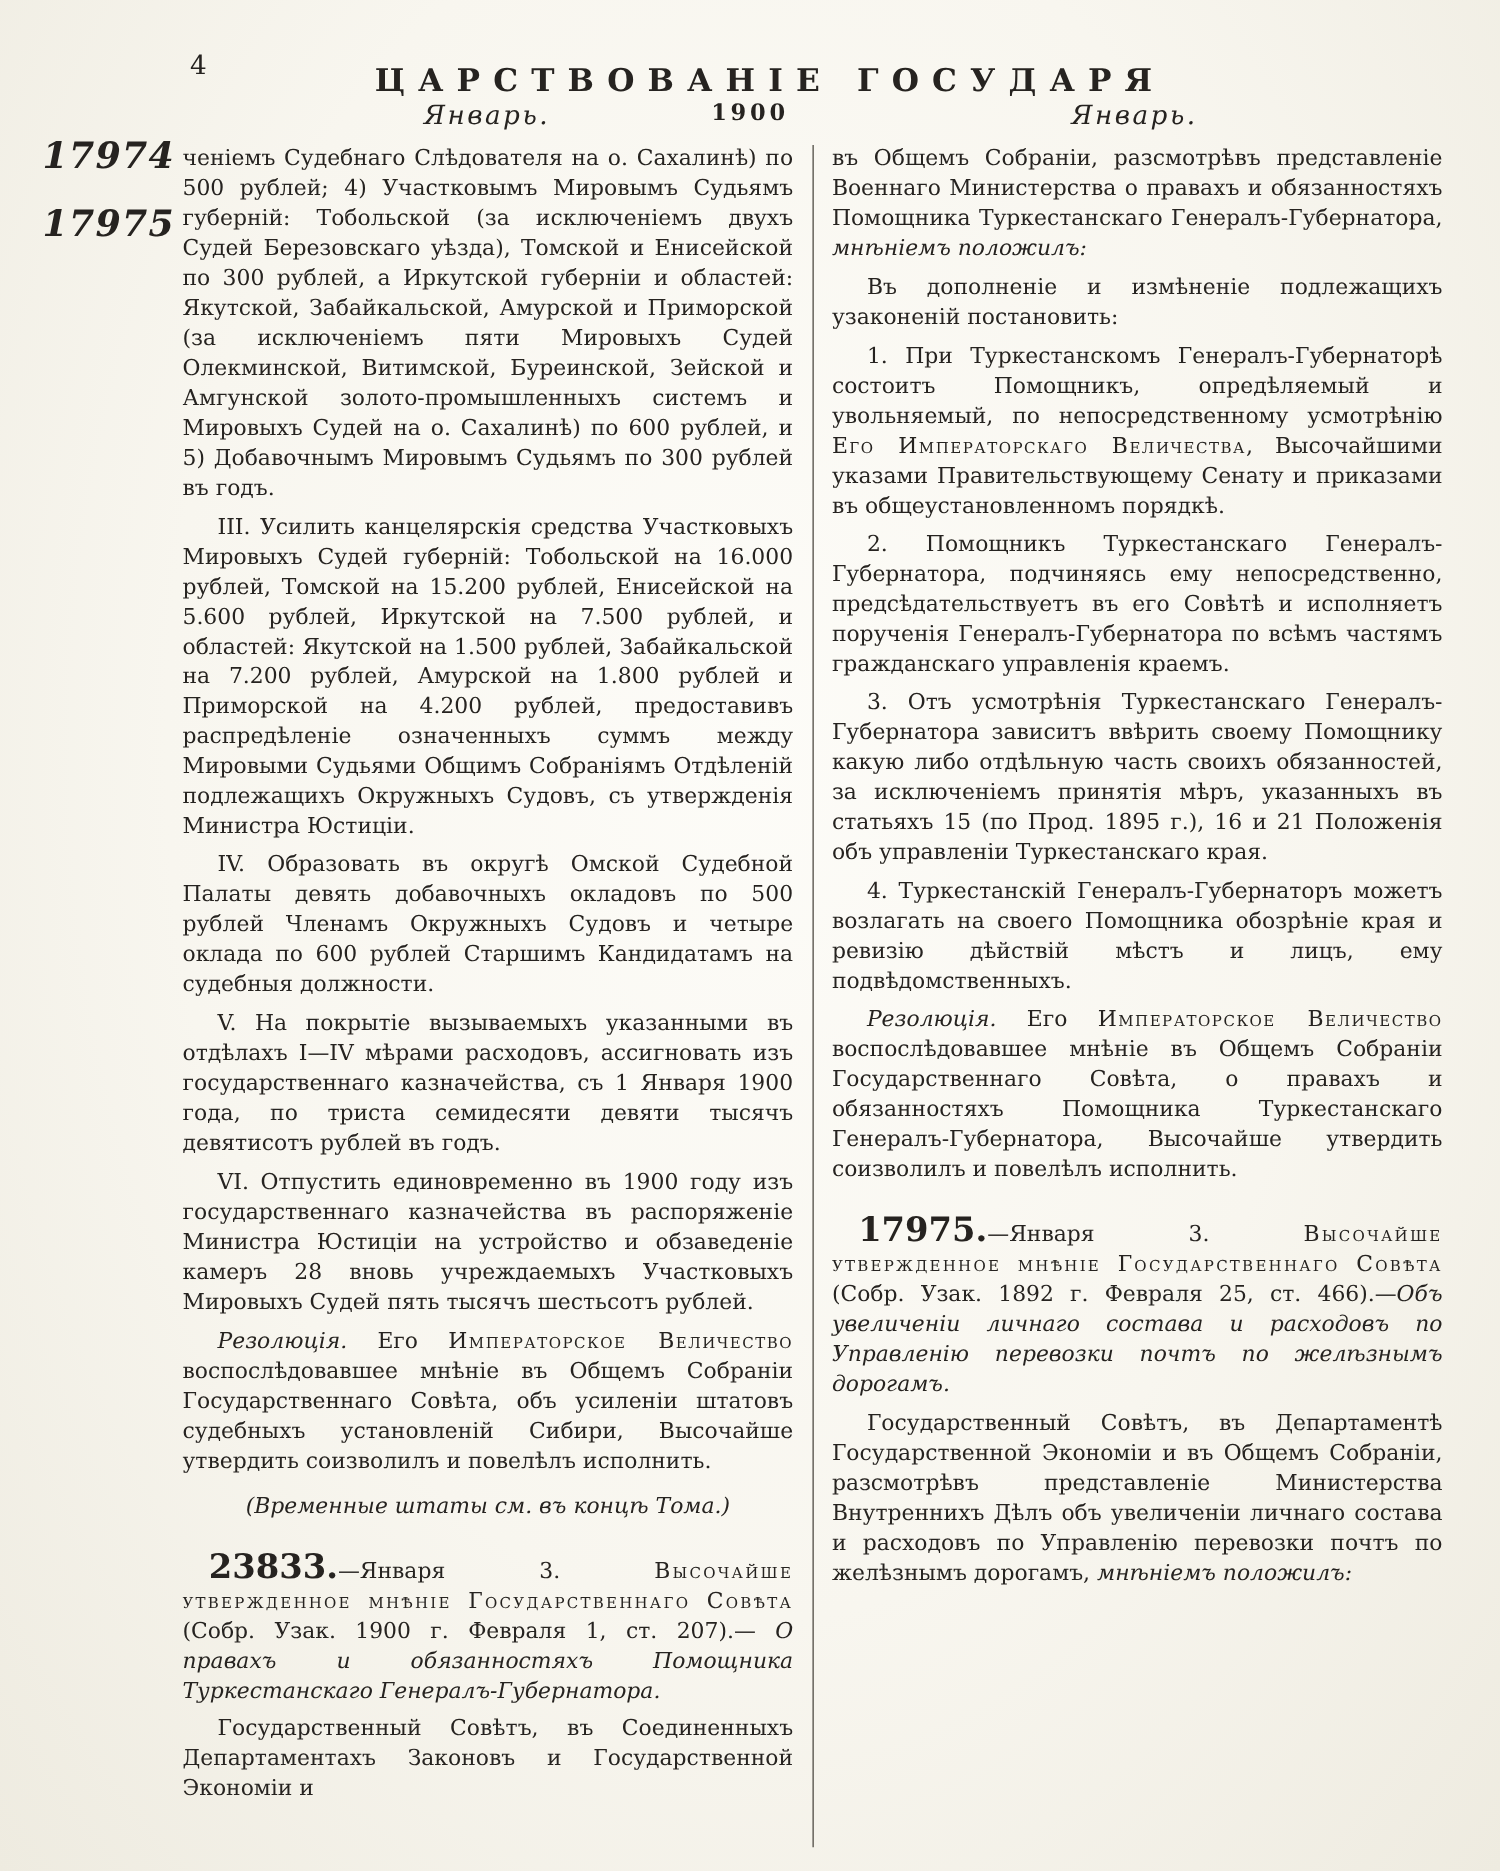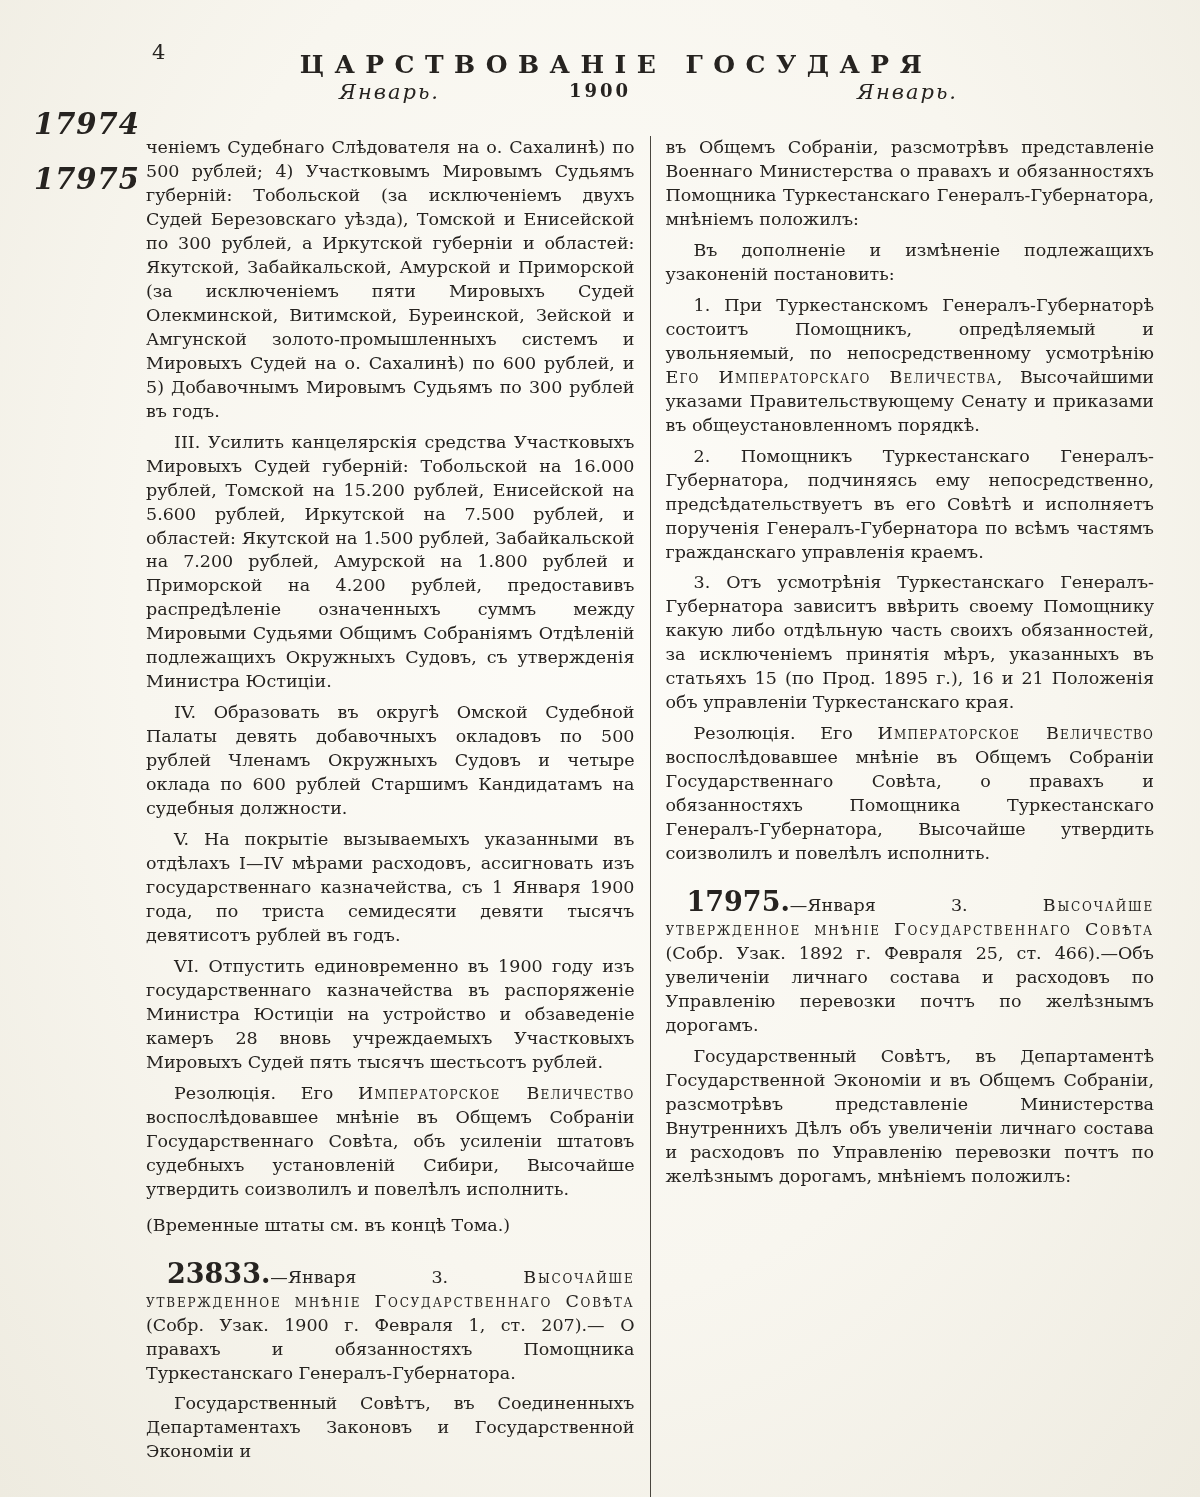--- a/index.html
+++ b/index.html
@@ -32,33 +32,33 @@
     position:absolute;top:80px;left:664px;width:487px;text-align:center;
     font-style:italic;font-size:21px;letter-spacing:2px;
   }
   .margin-nums{position:absolute;top:110px;left:34px;width:110px;}
   .mnum{
     font-size:29px;font-weight:bold;font-style:italic;
     line-height:1;margin-bottom:26px;letter-spacing:1px;
   }
   .columns{
     position:absolute;top:116px;left:146px;width:1008px;height:1362px;
-    display:flex;overflow:hidden;margin-top:20px;
+    display:flex;overflow:hidden;
   }
   .col{flex:1 1 0;min-width:0;}
   .rule{width:1px;background:#49453e;margin:0 15px;}
   .para{
     margin:0 0 7px;text-align:justify;
     font-size:17.5px;line-height:1.37;
   }
   .para.cont{text-indent:0;}
   .para.ind{text-indent:1.6em;}
-  .para.note{text-indent:0;margin:12px 0 18px;}
+  .para.note{text-align:center;text-indent:0;margin:12px 0 18px;}
   .para.law-head{margin-top:22px;text-indent:1.2em;}
-  .run-i{}
+  .run-i{font-style:italic;}
   .run-sc{font-variant:small-caps;letter-spacing:1.2px;}
   .run-sp{font-variant:small-caps;letter-spacing:1.8px;}
   .run-num{font-size:27px;font-weight:bold;line-height:1;}
 </style>
 </head>
 <body>
 
 <div class="scan">
 
   <span class="pagenum">4</span>
@@ -85,19 +85,20 @@
         <p class="para law-head"><span class="run-num">23833.</span><span>—Января 3. </span><span class="run-sp">Высочайше утвержденное мнѣніе Государственнаго Совѣта</span><span> (Собр. Узак. 1900 г. Февраля 1, ст. 207).— </span><span class="run-i">О правахъ и обязанностяхъ Помощника Туркестанскаго Генералъ-Губернатора.</span></p>
         <p class="para ind"><span>Государственный Совѣтъ, въ Соединенныхъ Департаментахъ Законовъ и Государственной Экономіи и</span></p>
       </section>
     <div class="rule"></div>
     <section class="col" id="col-right">
         <p class="para cont"><span>въ Общемъ Собраніи, разсмотрѣвъ представленіе Военнаго Министерства о правахъ и обязанностяхъ Помощника Туркестанскаго Генералъ-Губернатора, </span><span class="run-i">мнѣніемъ положилъ:</span></p>
         <p class="para ind"><span>Въ дополненіе и измѣненіе подлежащихъ узаконеній постановить:</span></p>
         <p class="para ind"><span>1. При Туркестанскомъ Генералъ-Губернаторѣ состоитъ Помощникъ, опредѣляемый и увольняемый, по непосредственному усмотрѣнію </span><span class="run-sc">Его Императорскаго Величества</span><span>, Высочайшими указами Правительствующему Сенату и приказами въ общеустановленномъ порядкѣ.</span></p>
         <p class="para ind"><span>2. Помощникъ Туркестанскаго Генералъ-Губернатора, подчиняясь ему непосредственно, предсѣдательствуетъ въ его Совѣтѣ и исполняетъ порученія Генералъ-Губернатора по всѣмъ частямъ гражданскаго управленія краемъ.</span></p>
         <p class="para ind"><span>3. Отъ усмотрѣнія Туркестанскаго Генералъ-Губернатора зависитъ ввѣрить своему Помощнику какую либо отдѣльную часть своихъ обязанностей, за исключеніемъ принятія мѣръ, указанныхъ въ статьяхъ 15 (по Прод. 1895 г.), 16 и 21 Положенія объ управленіи Туркестанскаго края.</span></p>
+        <p class="para ind"><span>4. Туркестанскій Генералъ-Губернаторъ можетъ возлагать на своего Помощника обозрѣніе края и ревизію дѣйствій мѣстъ и лицъ, ему подвѣдомственныхъ.</span></p>
         <p class="para ind"><span class="run-i">Резолюція.</span><span> Его </span><span class="run-sc">Императорское Величество</span><span> воспослѣдовавшее мнѣніе въ Общемъ Собраніи Государственнаго Совѣта, о правахъ и обязанностяхъ Помощника Туркестанскаго Генералъ-Губернатора, Высочайше утвердить соизволилъ и повелѣлъ исполнить.</span></p>
         <p class="para law-head"><span class="run-num">17975.</span><span>—Января 3. </span><span class="run-sp">Высочайше утвержденное мнѣніе Государственнаго Совѣта</span><span> (Собр. Узак. 1892 г. Февраля 25, ст. 466).—</span><span class="run-i">Объ увеличеніи личнаго состава и расходовъ по Управленію перевозки почтъ по желѣзнымъ дорогамъ.</span></p>
         <p class="para ind"><span>Государственный Совѣтъ, въ Департаментѣ Государственной Экономіи и въ Общемъ Собраніи, разсмотрѣвъ представленіе Министерства Внутреннихъ Дѣлъ объ увеличеніи личнаго состава и расходовъ по Управленію перевозки почтъ по желѣзнымъ дорогамъ, </span><span class="run-i">мнѣніемъ положилъ:</span></p>
       </section>
   </main>
 
 </div>
 
 </body></html>

